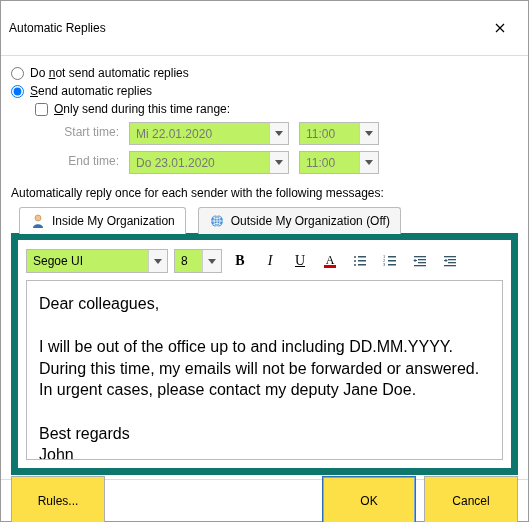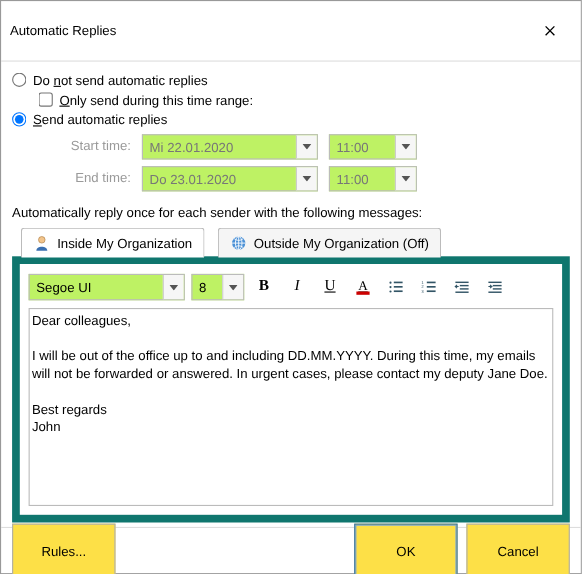--- a/index.html
+++ b/index.html
@@ -2,21 +2,21 @@
 <html><head>
 <meta charset="utf-8">
 <style>
   html,body{margin:0;padding:0;font-family:"Segoe UI",Tahoma,sans-serif;font-size:12px;color:#000;background:#fff}
   .window{width:529px;height:522px;border:1px solid #999;box-sizing:border-box;background:#fff;position:relative;display:flex;flex-direction:column}
   .titlebar{height:30px;border-bottom:1px solid #ddd;display:flex;align-items:center;padding:12px 8px}
   .titlebar .title{flex:1;font-size:12px}
   .titlebar .close{width:40px;height:100%;display:flex;align-items:center;justify-content:center;cursor:default}
   .titlebar .close svg{width:10px;height:10px;stroke:#000;stroke-width:1}
   .body{flex:1;padding:8px 10px 4px 10px;display:flex;flex-direction:column;min-height:0}
-  .opt{display:flex;align-items:flex-start;gap:6px;margin:2px 0}
+  .opt{display:flex;align-items:center;gap:6px;margin:2px 0}
   .opt input[type=radio],.opt input[type=checkbox]{margin:0}
   .opt label u{text-decoration:underline}
   .sub{margin-left:24px}
   .sub2{margin-left:38px}
   .disabled{color:#9a9a9a}
   .timegrid{display:grid;grid-template-columns:70px 160px 80px;gap:6px 10px;margin-top:4px}
   .timelabel{text-align:right;padding-top:3px;font-size:12px}
   .combo{border:1px solid #bbb;height:21px;background:#bef264;display:flex;align-items:center;position:relative}
   .combo .val{flex:1;padding:0 6px;font-size:12px;color:#777}
   .combo .btn{width:18px;height:100%;border-left:1px solid #ccc;background:#f6f6f6;display:flex;align-items:center;justify-content:center}
@@ -32,21 +32,21 @@
   
   .tb{display:flex;align-items:center;gap:6px;height:26px;margin-bottom:6px;flex-wrap:nowrap}
   .tb .combo{height:22px}
   .tb .tbbtn{width:22px;height:22px;display:flex;align-items:center;justify-content:center;border:1px solid transparent}
   .bold{font-weight:bold;font-family:"Times New Roman",serif;font-size:14px}
   .italic{font-style:italic;font-family:"Times New Roman",serif;font-size:14px}
   .uline{text-decoration:underline;font-family:"Times New Roman",serif;font-size:14px}
   .fontcolor{display:flex;flex-direction:column;align-items:center;justify-content:center;line-height:10px;font-family:"Times New Roman",serif}
   .fontcolor .bar{width:12px;height:3px;background:#c00}
   .listico svg{width:14px;height:14px}
-  .editor{flex:1;border:1px solid #bbb;padding:2px;font-size:12px;overflow:auto;white-space:pre-wrap;line-height:1.35}
+  .editor{flex:1;border:1px solid #bbb;padding:12px;font-size:16px;overflow:auto;white-space:pre-wrap;line-height:1.35}
   
   .footer{border-top:1px solid #ddd;padding:6px 10px;display:flex;align-items:center;gap:8px;height:42px;box-sizing:border-box}
   .footer .spacer{flex:1}
   .btnstd{min-width:72px;height:24px;border:1px solid #adadad;background:#fde047;font-size:12px;cursor:default;display:flex;align-items:center;justify-content:center;padding:12px 10px}
   .btnstd.default{border:1px solid #2a6fb7;box-shadow:0 0 0 1px #7aa7d9 inset}
 </style>
 </head>
 <body>
 
 <div class="window">
@@ -59,28 +59,28 @@
     </div>
   </div>
 
   <div class="body">
 
     <div class="opt">
       <input type="radio" name="sendopt" style="">
       <label><span>Do <u>n</u>ot send automatic replies</span></label>
     </div>
 
+    <div class="opt">
+      <input type="radio" name="sendopt" checked="" style="">
+      <label><span><u>S</u>end automatic replies</span></label>
+    </div>
+
     <div class="opt sub">
       <input type="checkbox" style="">
       <label><span><u>O</u>nly send during this time range:</span></label>
-    </div>
-
-    <div class="opt">
-      <input type="radio" name="sendopt" checked="" style="">
-      <label><span><u>S</u>end automatic replies</span></label>
     </div>
 
     <div class="timegrid disabled sub2">
       <div class="timelabel">Start time:</div>
       <div class="combo">
         <div class="val">Mi 22.01.2020</div>
         <div class="btn">
             <svg class="chev" viewBox="0 0 8 5">
               <path d="M0 0 L4 5 L8 0 Z"></path>
             </svg>

